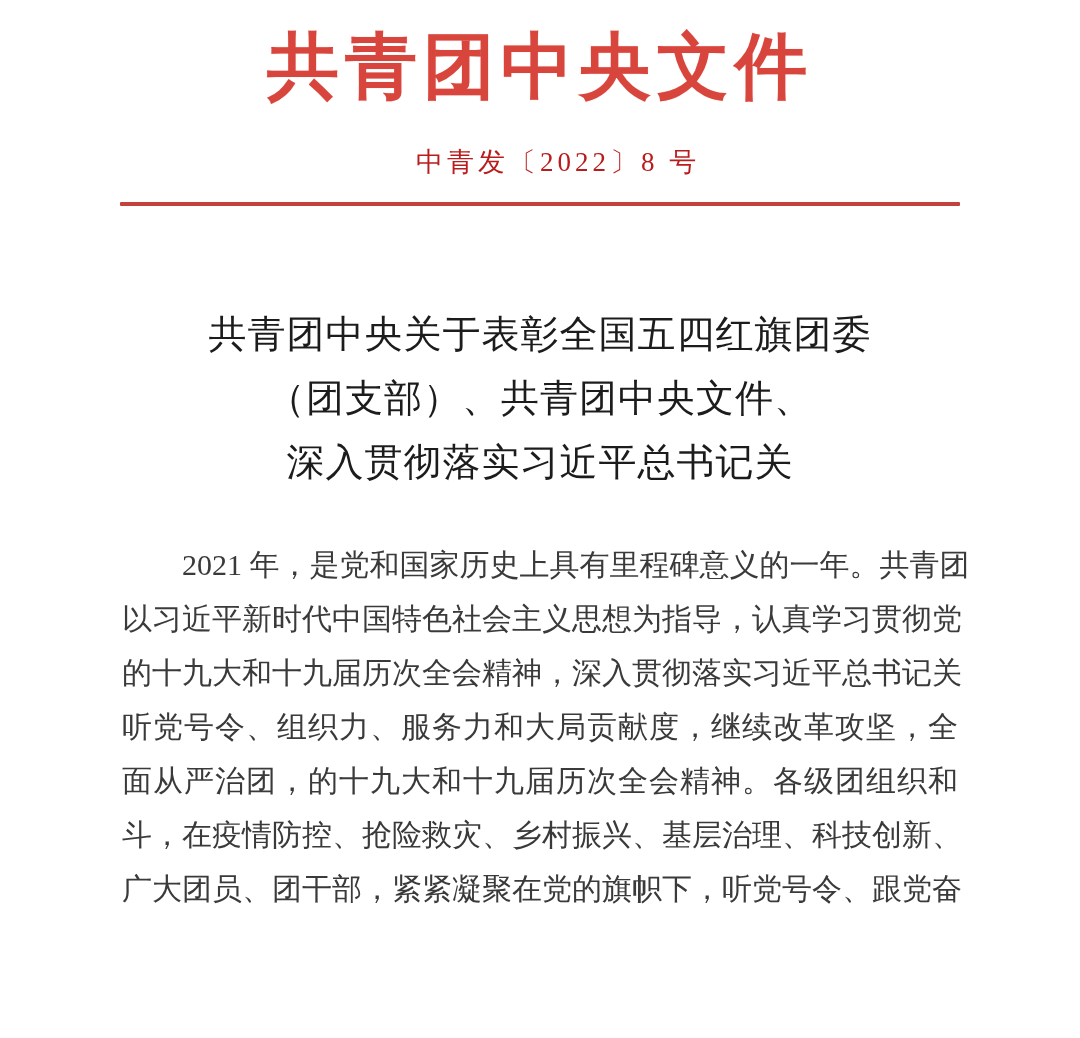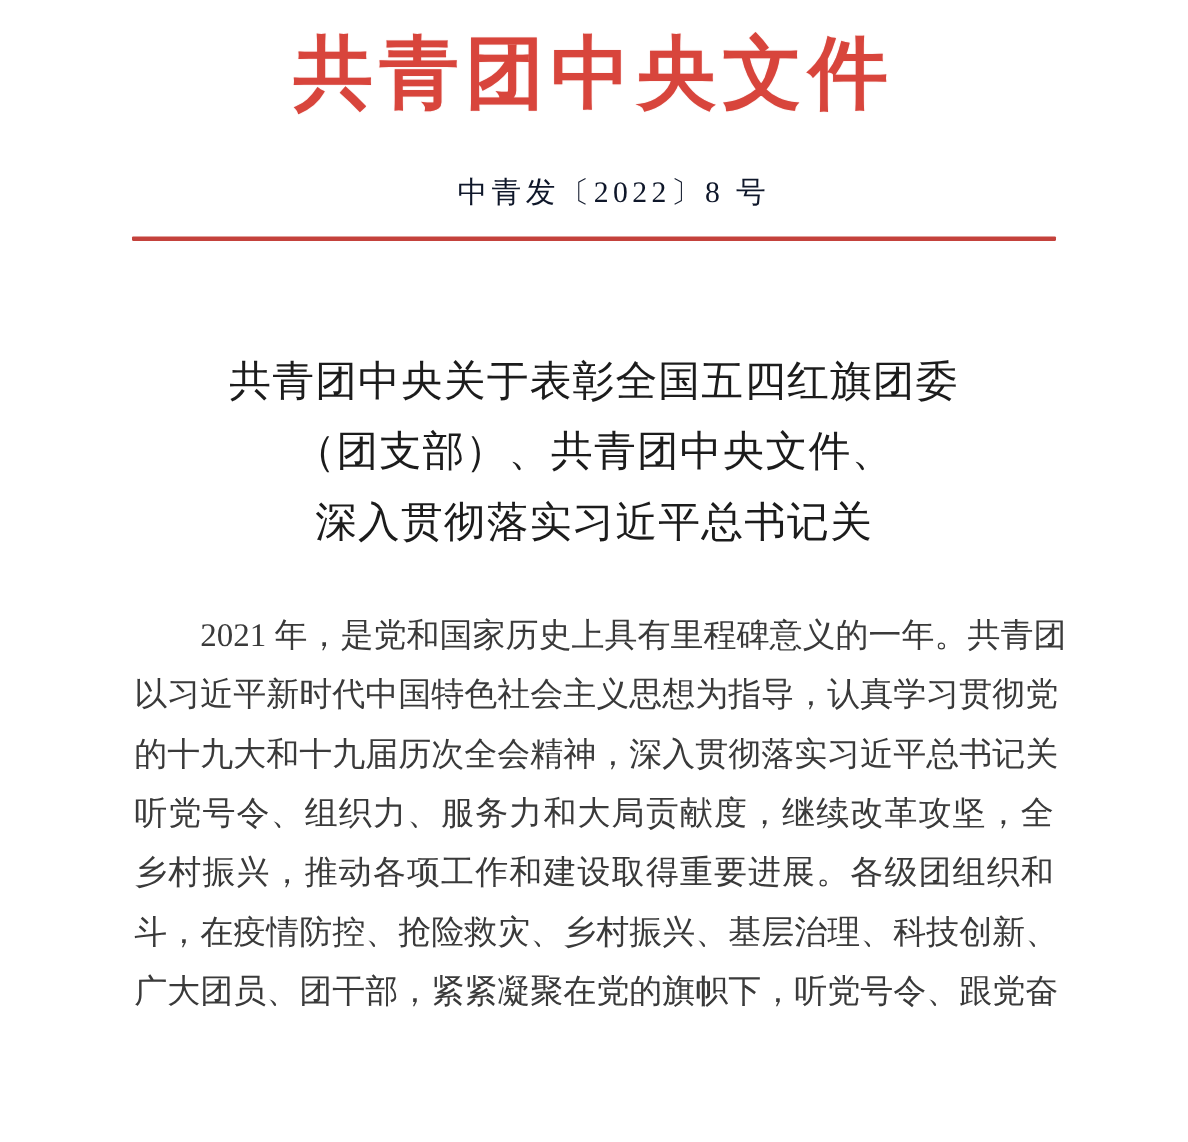--- a/index.html
+++ b/index.html
@@ -21,25 +21,25 @@
     text-align: center;
     font-size: 72px;
     font-weight: bold;
     letter-spacing: 6px;
     line-height: 1.25;
     color: #d8453c;
     text-shadow: 0 0 1px rgba(216,69,60,0.4);
     white-space: nowrap;
   }
   .doc-number {
-    margin-top: 45px;
+    margin-top: 32px;
     text-align: center;
     font-size: 27px;
     letter-spacing: 4px;
-    color: #0f172a;
+    color: #b91c1c;
     padding-left: 36px;
   }
   .divider {
     width: 840px;
     height: 4px;
     margin: 22px auto 0 auto;
     background: #c4423c;
     border-radius: 1px;
   }
   .title-block {
@@ -82,18 +82,18 @@
     <div class="title-line">共青团中央关于表彰全国五四红旗团委</div>
     <div class="title-line">（团支部）、共青团中央文件、</div>
     <div class="title-line">深入贯彻落实习近平总书记关</div>
   </div>
 
   <div class="body-block">
     <div class="body-line indent">2021 年，是党和国家历史上具有里程碑意义的一年。共青团</div>
     <div class="body-line">以习近平新时代中国特色社会主义思想为指导，认真学习贯彻党</div>
     <div class="body-line">的十九大和十九届历次全会精神，深入贯彻落实习近平总书记关</div>
     <div class="body-line">听党号令、组织力、服务力和大局贡献度，继续改革攻坚，全</div>
-    <div class="body-line">乡村振兴，推动各项工作和建设取得重要进展。各级团组织和</div>
+    <div class="body-line">面从严治团，的十九大和十九届历次全会精神。各级团组织和</div>
     <div class="body-line">斗，在疫情防控、抢险救灾、乡村振兴、基层治理、科技创新、</div>
     <div class="body-line">广大团员、团干部，紧紧凝聚在党的旗帜下，听党号令、跟党奋</div>
   </div>
 
 </div>
 
 </body></html>

